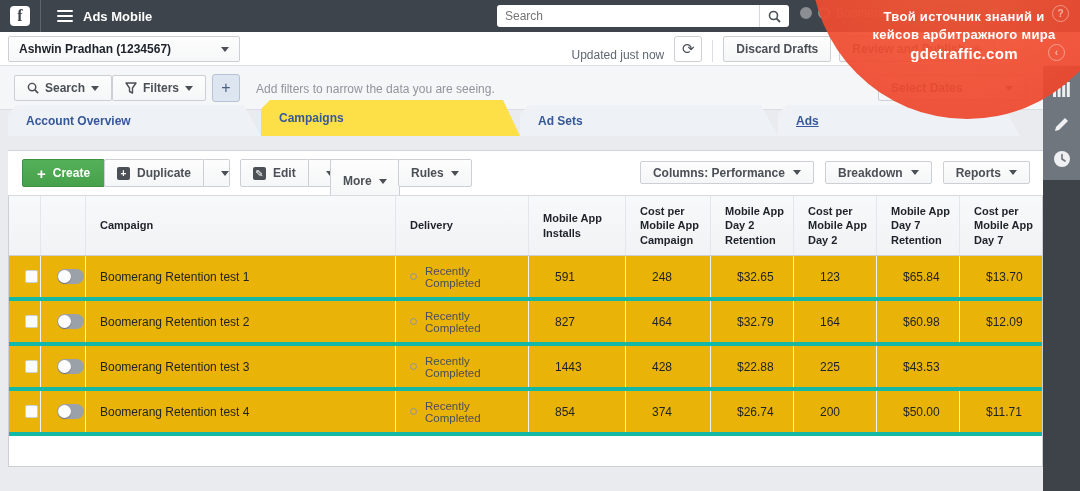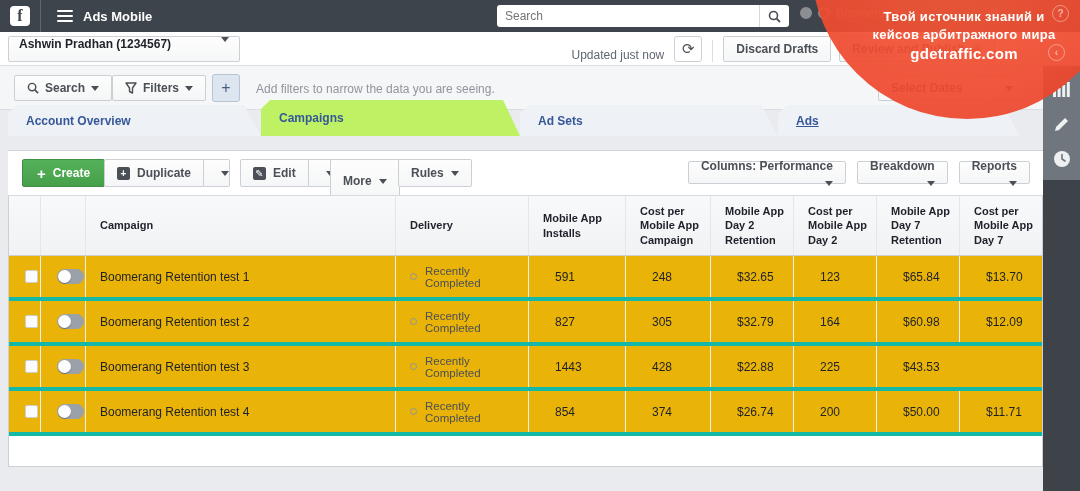--- a/index.html
+++ b/index.html
@@ -18,21 +18,21 @@
   .top-search .search-btn { width:30px; height:22px; background:#fff; border:none; border-left:1px solid #d5d8dc; border-radius:0 3px 3px 0; display:flex; align-items:center; justify-content:center; cursor:pointer; }
   .faint-account { position:absolute; left:800px; top:6px; display:flex; align-items:center; gap:6px; opacity:.45; }
   .faint-account .dot { width:12px; height:12px; border-radius:50%; border:2px solid #e8e8e8; }
   .faint-account .dot.filled { background:#e8e8e8; }
   .faint-account .acct-name { color:#f3d9d2; font-size:12px; }
   .top-right-icons { position:absolute; right:14px; top:7px; display:flex; gap:18px; opacity:.22; }
   .top-right-icons svg { display:block; }
 
   
   .subbar { position:absolute; left:0; top:32px; width:1080px; height:34px; background:#fff; border-bottom:1px solid #dcdee3; z-index:4; }
-  .account-select { position:absolute; left:8px; top:4px; width:232px; height:26px; background:linear-gradient(#fdfdfd,#f6f7f8); border:1px solid #ccd0d5; border-radius:2px; display:flex; padding:0 10px; cursor:pointer; }
+  .account-select { position:absolute; left:8px; top:4px; width:232px; height:26px; background:linear-gradient(#fdfdfd,#f6f7f8); border:1px solid #ccd0d5; border-radius:2px; display:flex; align-items:center; padding:0 10px; cursor:pointer; }
   .account-select .lbl { font-size:12px; font-weight:bold; color:#1d2129; }
   .caret { width:0; height:0; border-left:4px solid transparent; border-right:4px solid transparent; border-top:5px solid #4b4f56; margin-left:auto; }
   .subbar-right { position:absolute; right:85px; top:4px; display:flex; align-items:flex-end; height:26px; }
   .updated-text { font-size:12px; color:#606770; margin-right:10px; }
   .refresh-btn { width:28px; height:26px; background:#fff; border:1px solid #ccd0d5; border-radius:3px; display:flex; align-items:center; justify-content:center; cursor:pointer; font-size:15px; color:#4b4f56; }
   .v-div { width:1px; height:22px; background:#dcdee3; margin:0 10px; }
   .btn { background:linear-gradient(#fdfdfd,#f5f6f7); border:1px solid #ccd0d5; border-radius:2px; font-size:12px; font-weight:bold; color:#4b4f56; display:inline-flex; align-items:center; justify-content:center; padding:0 12px; height:26px; cursor:pointer; font-family:inherit; }
   .review-btn { margin-left:8px; gap:6px; }
 
   
@@ -42,35 +42,35 @@
   .fb-filters-btn { position:absolute; left:112px; top:9px; gap:6px; }
   .add-filter-btn { position:absolute; left:212px; top:8px; width:28px; height:28px; background:#dde5f0; border:1px solid #b6c3d6; border-radius:3px; font-size:16px; color:#4b5f7e; display:flex; align-items:center; justify-content:center; cursor:pointer; }
   .filter-hint { position:absolute; left:256px; top:16px; font-size:12px; color:#90949c; }
   .select-dates { position:absolute; left:878px; top:9px; width:148px; justify-content:flex-start; }
   .select-dates .caret { margin-left:auto; }
 
   
   .tabsrow { position:absolute; left:0; top:96px; width:1080px; height:40px; z-index:3; }
   .tab { position:absolute; bottom:0; clip-path:polygon(0 100%, 0 9px, 9px 0, calc(100% - 17px) 0, 100% 100%); font-size:12px; font-weight:bold; color:#365899; display:flex; align-items:center; padding-left:18px; cursor:pointer; filter:drop-shadow(0 0 1px #c6cbd3); }
   .tab.inactive { height:31px; background:#eef1f6; }
-  .tab.active { height:36px; background:#bef264; z-index:4; }
+  .tab.active { height:36px; background:#fde047; z-index:4; }
 
   
   .actionbar { position:absolute; left:8px; top:150px; width:1035px; height:45px; background:#fff; border-top:1px solid #cfd3da; z-index:2; }
   .create-btn { position:absolute; left:14px; top:8px; height:28px; background:linear-gradient(#54b159,#46a04a); border:1px solid #3e9142; color:#fff; border-radius:2px; font-size:12px; font-weight:bold; display:flex; align-items:center; gap:7px; padding:0 14px; cursor:pointer; }
   .create-btn .plus { font-size:15px; font-weight:bold; line-height:1; }
   .split { position:absolute; top:8px; display:flex; height:28px; }
   .split .main { gap:7px; height:28px; border-radius:2px 0 0 2px; }
   .split .arrow { width:26px; height:28px; border-left:none; border-radius:0 2px 2px 0; padding:0; }
   .dup-group { left:96px; } .edit-group { left:232px; }
   .more-btn { position:absolute; left:322px; top:8px; height:44px; gap:7px; }
   .rules-btn { position:absolute; left:390px; top:8px; height:28px; gap:7px; }
   .mini-icon { width:13px; height:13px; background:#4b4f56; border-radius:2px; color:#fff; font-size:10px; line-height:13px; text-align:center; font-weight:bold; }
   .right-actions { position:absolute; right:13px; top:10px; display:flex; gap:11px; }
-  .right-actions .btn { height:23px; gap:8px;flex-direction:column; }
+  .right-actions .btn { height:23px; gap:8px; }
 
   
   .table { position:absolute; left:8px; top:195px; width:1035px; height:272px; background:#fff; border:1px solid #ccd0d5; border-top:1px solid #d7dade; z-index:2; }
   .tr { display:grid; grid-template-columns:32px 45px 310px 133px 97px 85px 83px 83px 83px 1fr; }
   .thead { height:60px; background:linear-gradient(#f8f9fa,#f1f2f4); border-bottom:1px solid #ccd0d5; }
   .th { font-size:11px; font-weight:bold; color:#1d2129; display:flex; align-items:center; padding:6px 8px 6px 14px; border-right:1px solid #e4e6ea; line-height:1.3; }
   .th:last-child { border-right:none; }
   .row { height:45px; border-bottom:4px solid #14b8a6; background:#eab308; }
   .td { display:flex; align-items:center; padding-left:14px; border-right:1px solid #eef0f2; font-size:12px; color:#1d2129; }
   .td:last-child { border-right:none; }
@@ -290,21 +290,21 @@
         </span>
       </div>
     <div class="td">
         <span class="campaign-name">Boomerang Retention test 2</span>
       </div>
     <div class="td">
         <span class="delivery-ring"></span>
         <span class="delivery-text">Recently Completed</span>
       </div>
     <div class="td num">827</div>
-    <div class="td num">305</div>
+    <div class="td num">464</div>
     <div class="td num">$32.79</div>
     <div class="td num">164</div>
     <div class="td num">$60.98</div>
     <div class="td num">$12.09</div>
   </div>
 
   <div class="tr row">
     <div class="td">
         <span class="checkbox"></span>
       </div>

